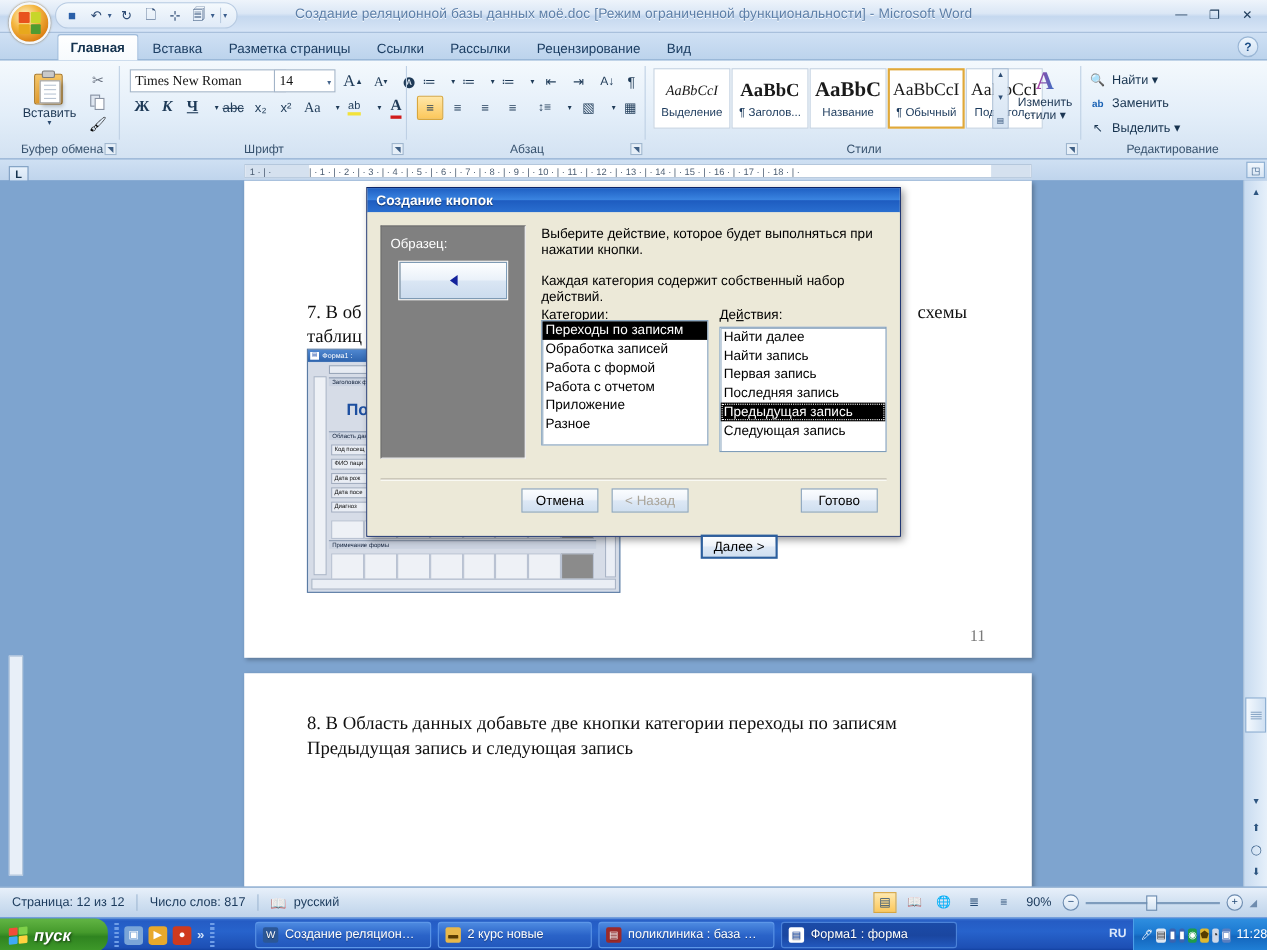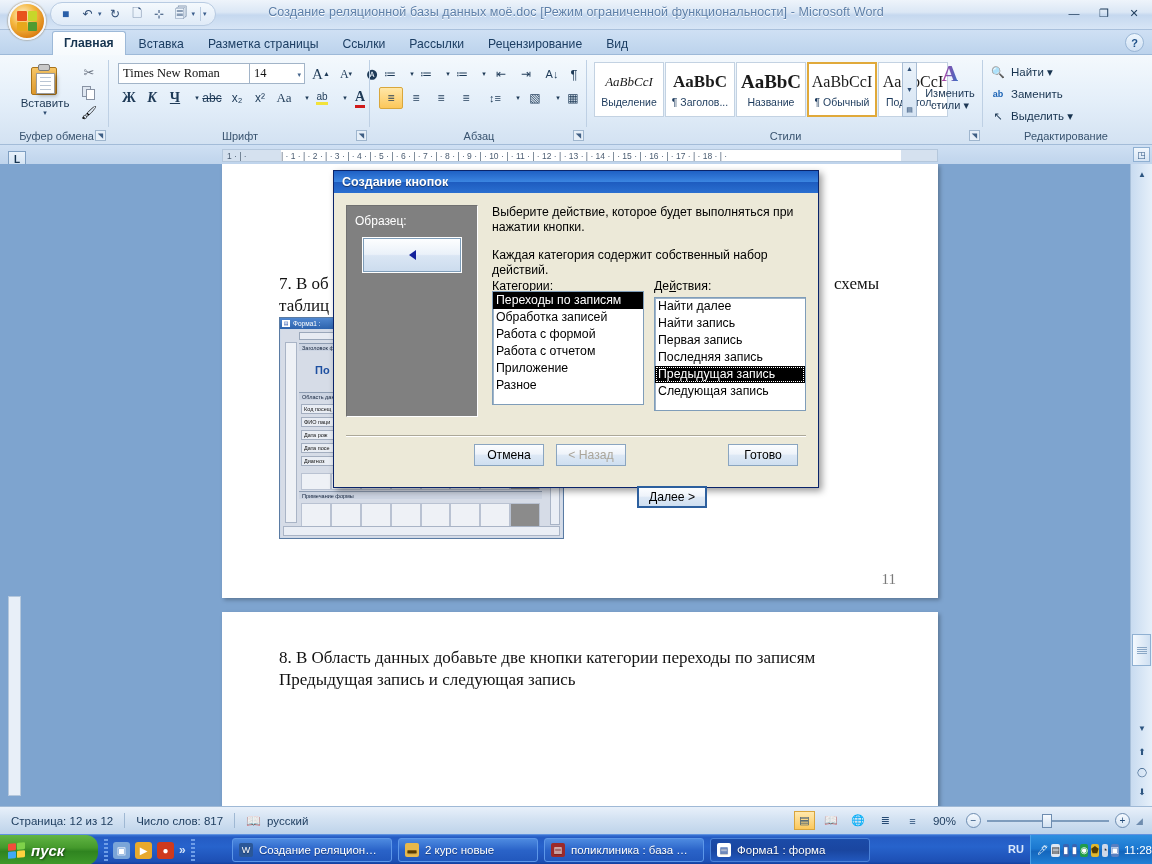--- a/index.html
+++ b/index.html
@@ -223,21 +223,21 @@
     font-size:5.5px;color:#10203a;padding-left:3px;line-height:8px;}
   .access .afield{position:absolute;left:20px;height:10px;background:#e9edf4;border:1px solid #a3aec0;
     font-size:5.5px;color:#101010;padding-left:2px;line-height:9px;}
   .access .vside{position:absolute;left:4px;top:12px;width:12px;bottom:14px;background:#eef1f6;border:1px solid #a9b4c6;}
   .access .hscroll{position:absolute;left:2px;right:2px;bottom:1px;height:10px;background:#eaeef5;border:1px solid #a9b4c6;}
   .access .vscroll{position:absolute;right:2px;top:12px;bottom:12px;width:10px;background:#eaeef5;border:1px solid #a9b4c6;}
   .access .grid{position:absolute;left:20px;right:22px;height:17px;background:#eef1f6;
     display:flex;}
   .access .grid i{flex:1;border:1px solid #b9c2d2;}
   .access .grid i.dark{background:#8b8b8b;}
-  .access .hdrtxt{position:absolute;left:34px;top:34px;font-size:11px;color:#1d4fa0;font-weight:bold;}
+  .access .hdrtxt{position:absolute;left:34px;top:34px;font-size:15px;color:#1d4fa0;font-weight:bold;}
 
   
   .dialog{
     position:absolute; left:333px; top:170px; width:486px; height:318px;
     background:#ece9d8; border:1px solid #0a246a;
     box-shadow:3px 3px 7px rgba(0,0,0,.4);
     z-index:30;
   }
   .dlg-title{
     height:22px; background:linear-gradient(to bottom,#1f60c4 0%,#3a84e0 48%,#1e5cc0 52%,#2a6fd0 100%);

